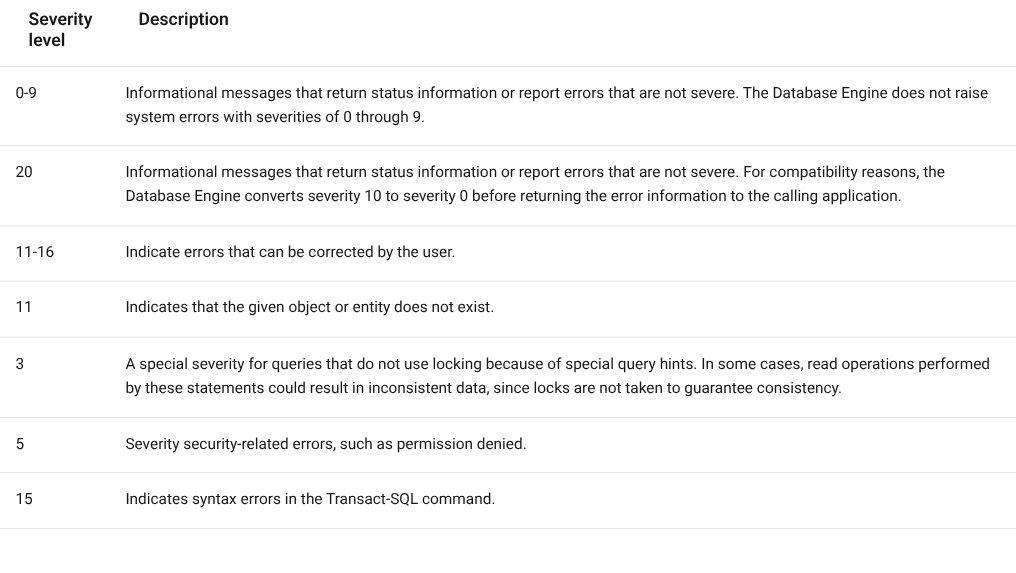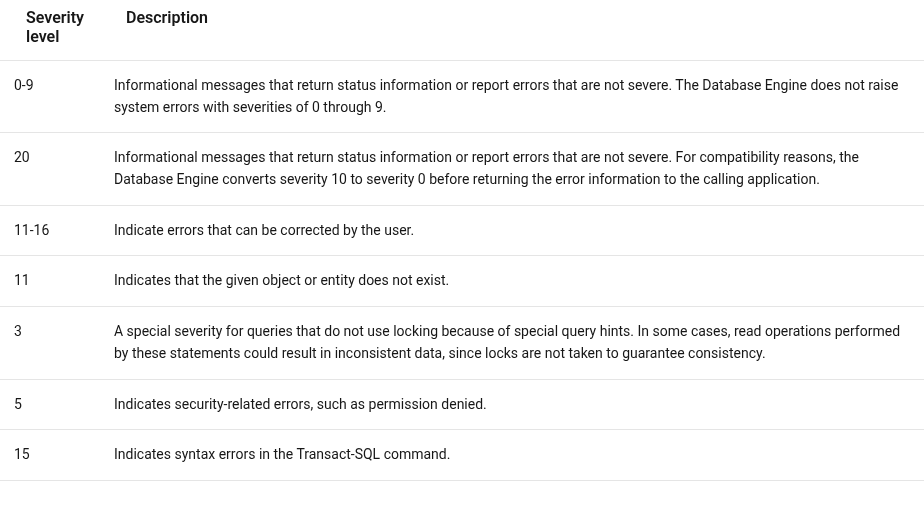--- a/index.html
+++ b/index.html
@@ -69,21 +69,21 @@
     <tr>
       <td>11</td>
       <td>Indicates that the given object or entity does not exist.</td>
     </tr>
     <tr>
       <td>3</td>
       <td>A special severity for queries that do not use locking because of special query hints. In some cases, read operations performed by these statements could result in inconsistent data, since locks are not taken to guarantee consistency.</td>
     </tr>
     <tr>
       <td>5</td>
-      <td>Indicates security-related errors, such as permission denied.</td>
+      <td>Severity security-related errors, such as permission denied.</td>
     </tr>
     <tr>
       <td>15</td>
       <td>Indicates syntax errors in the Transact-SQL command.</td>
     </tr>
 
   </tbody>
 </table>
 
 </body></html>

